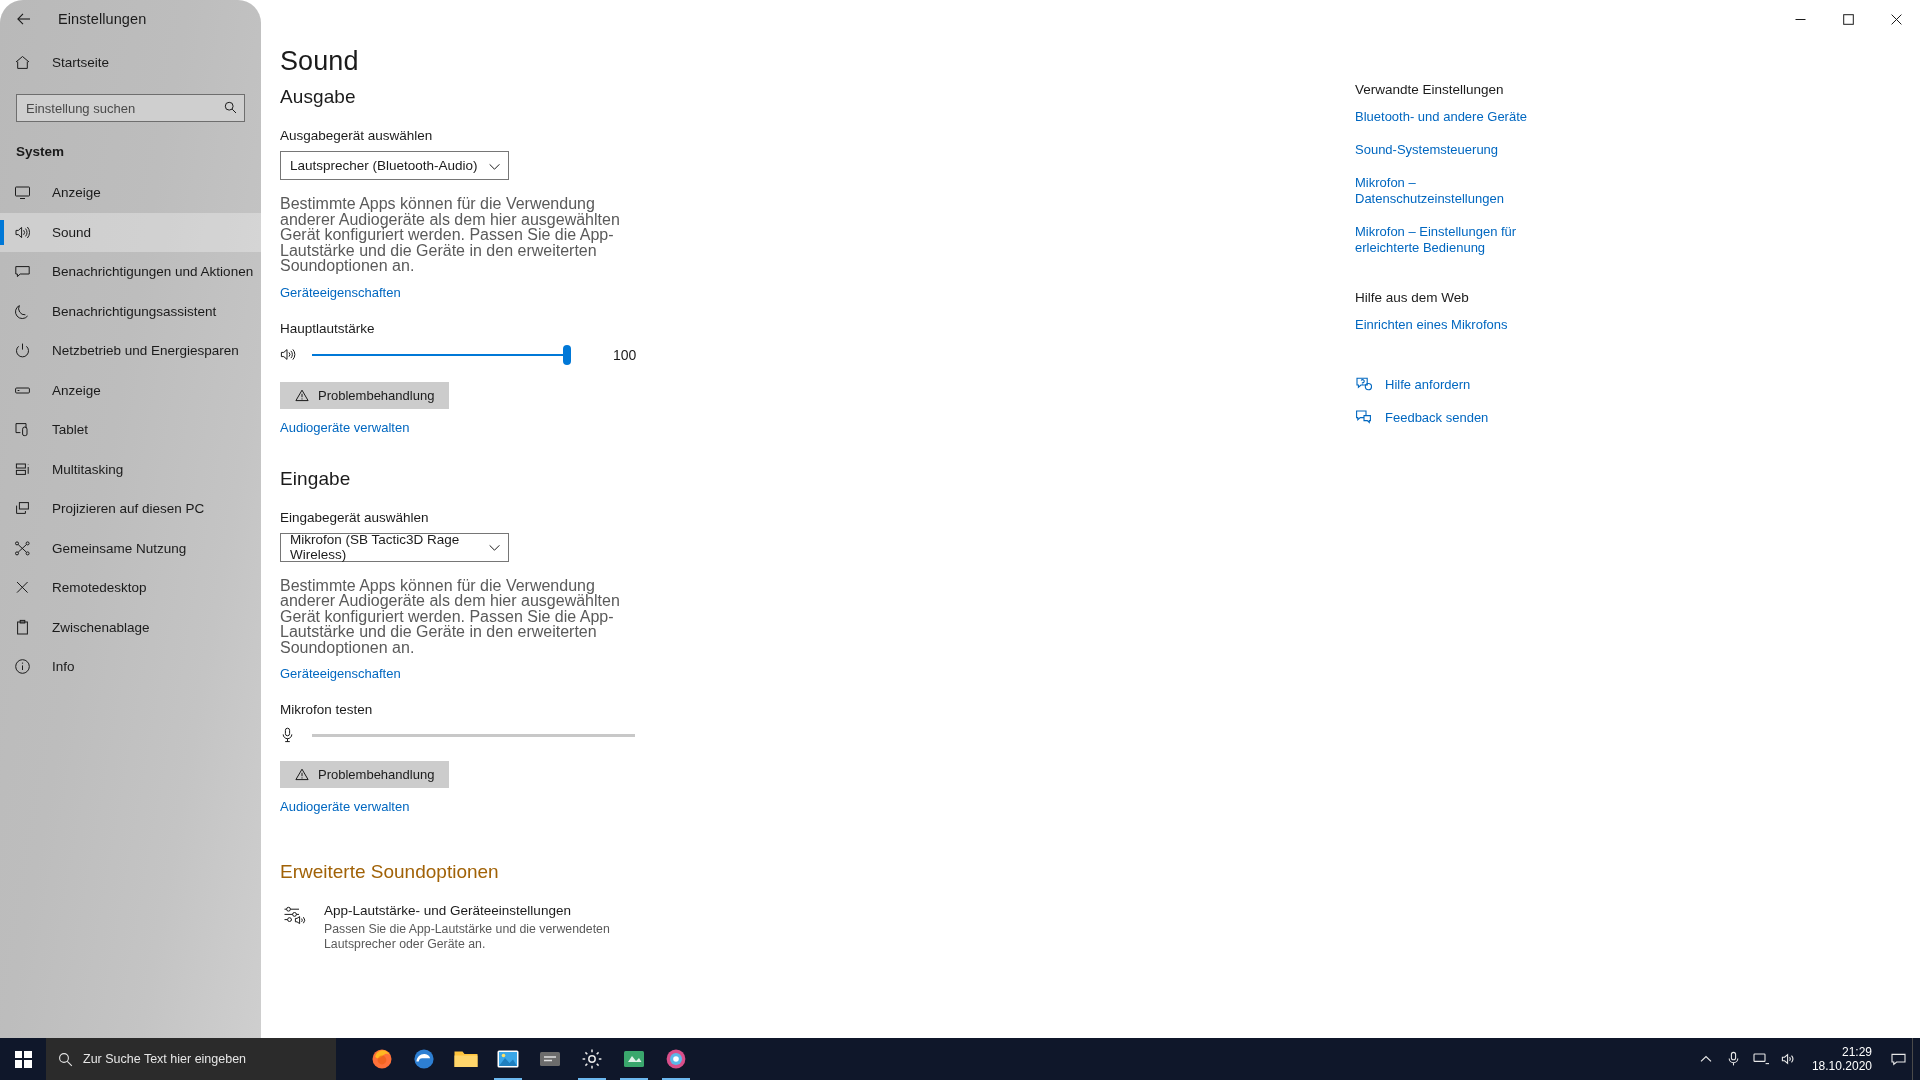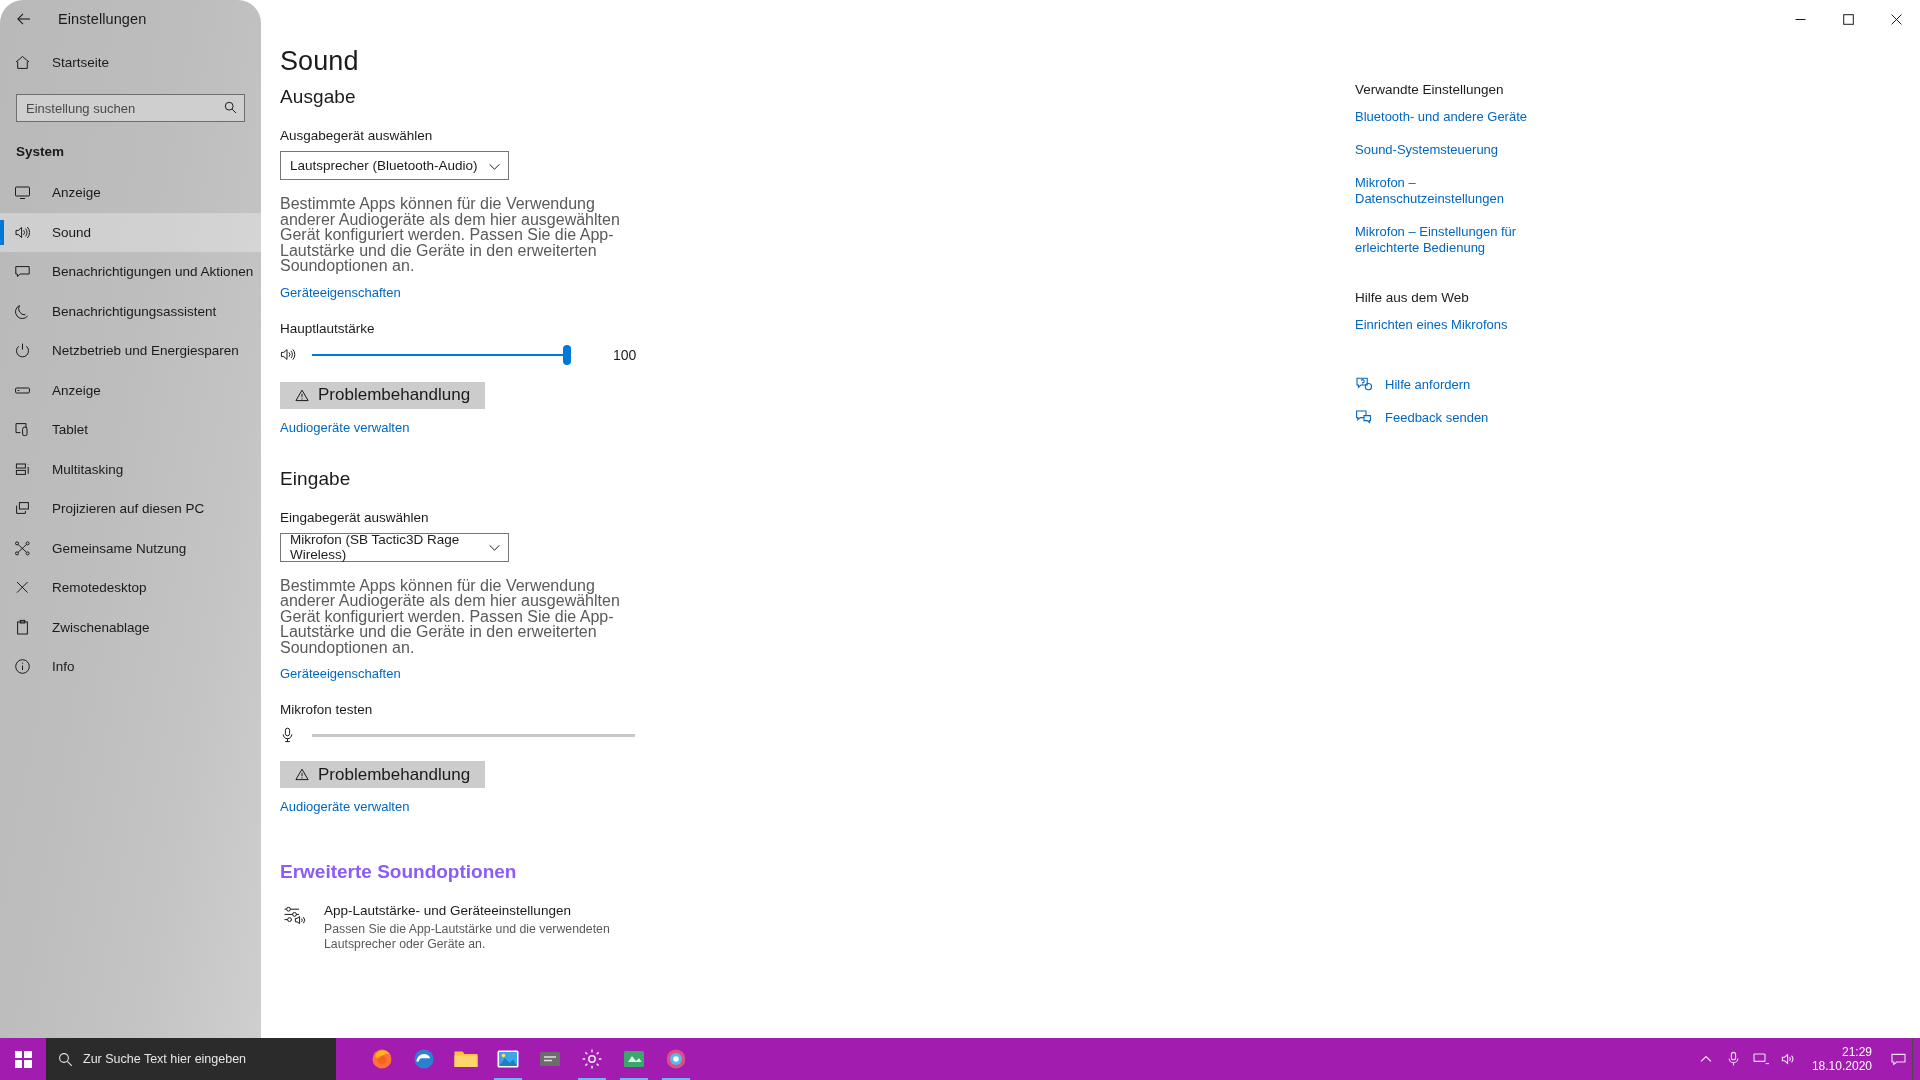--- a/index.html
+++ b/index.html
@@ -185,27 +185,27 @@
   .mic-row { display: flex; align-items: center; margin-top: 10px; }
   .mic-ico { width: 22px; color: #1b1b1b; display: flex; align-items: center; }
   .mic-meter {
     width: 323px; height: 3px; background: #c8c8c8; margin-left: 10px;
   }
 
   .btn {
     display: inline-flex; align-items: center; gap: 9px;
     height: 27px; padding: 0 14px;
     background: #cccccc; border: 1px solid #cccccc;
-    font-size: 17px; color: #1b1b1b;
+    font-size: 13px; color: #1b1b1b;
     margin-top: 18px; cursor: pointer;
     font-family: "Liberation Sans", sans-serif;
   }
   .btn .warn { color: #1b1b1b; display: flex; }
 
-  .h2-adv { font-size: 19px; color: #8b5cf6; font-weight: bold; margin-top: 46px; }
+  .h2-adv { font-size: 19px; color: #a16207; font-weight: normal; margin-top: 46px; }
 
   .adv-row { display: flex; margin-top: 20px; gap: 14px; }
   .adv-ico {
     width: 30px; min-width: 30px; color: #1b1b1b;
     display: flex; align-items: flex-start; justify-content: center;
     padding-top: 2px;
   }
   .adv-text .adv-title { font-size: 13.5px; color: #1b1b1b; }
   .adv-text .adv-sub {
     font-size: 12.3px; color: #5a5a5a; line-height: 15px;
@@ -227,21 +227,21 @@
     display: flex; align-items: flex-end; gap: 10px;
     margin-bottom: 16px; cursor: pointer;
   }
   .support-ico { width: 20px; color: #0067c0; display: flex; align-items: center; }
   .support-label { font-size: 13px; color: #0067c0; }
 
   
   .taskbar {
     position: absolute; left: 0; bottom: 0;
     width: 1920px; height: 42px;
-    background: #a21caf;
+    background: #0f172a;
     display: flex; align-items: center;
   }
   .start-btn {
     width: 46px; height: 42px;
     display: flex; align-items: center; justify-content: center;
   }
   .win-logo { width: 17px; height: 17px; display: grid;
     grid-template-columns: 1fr 1fr; grid-template-rows: 1fr 1fr; gap: 2px; }
   .win-logo i { background: #ffffff; display: block; }
 

